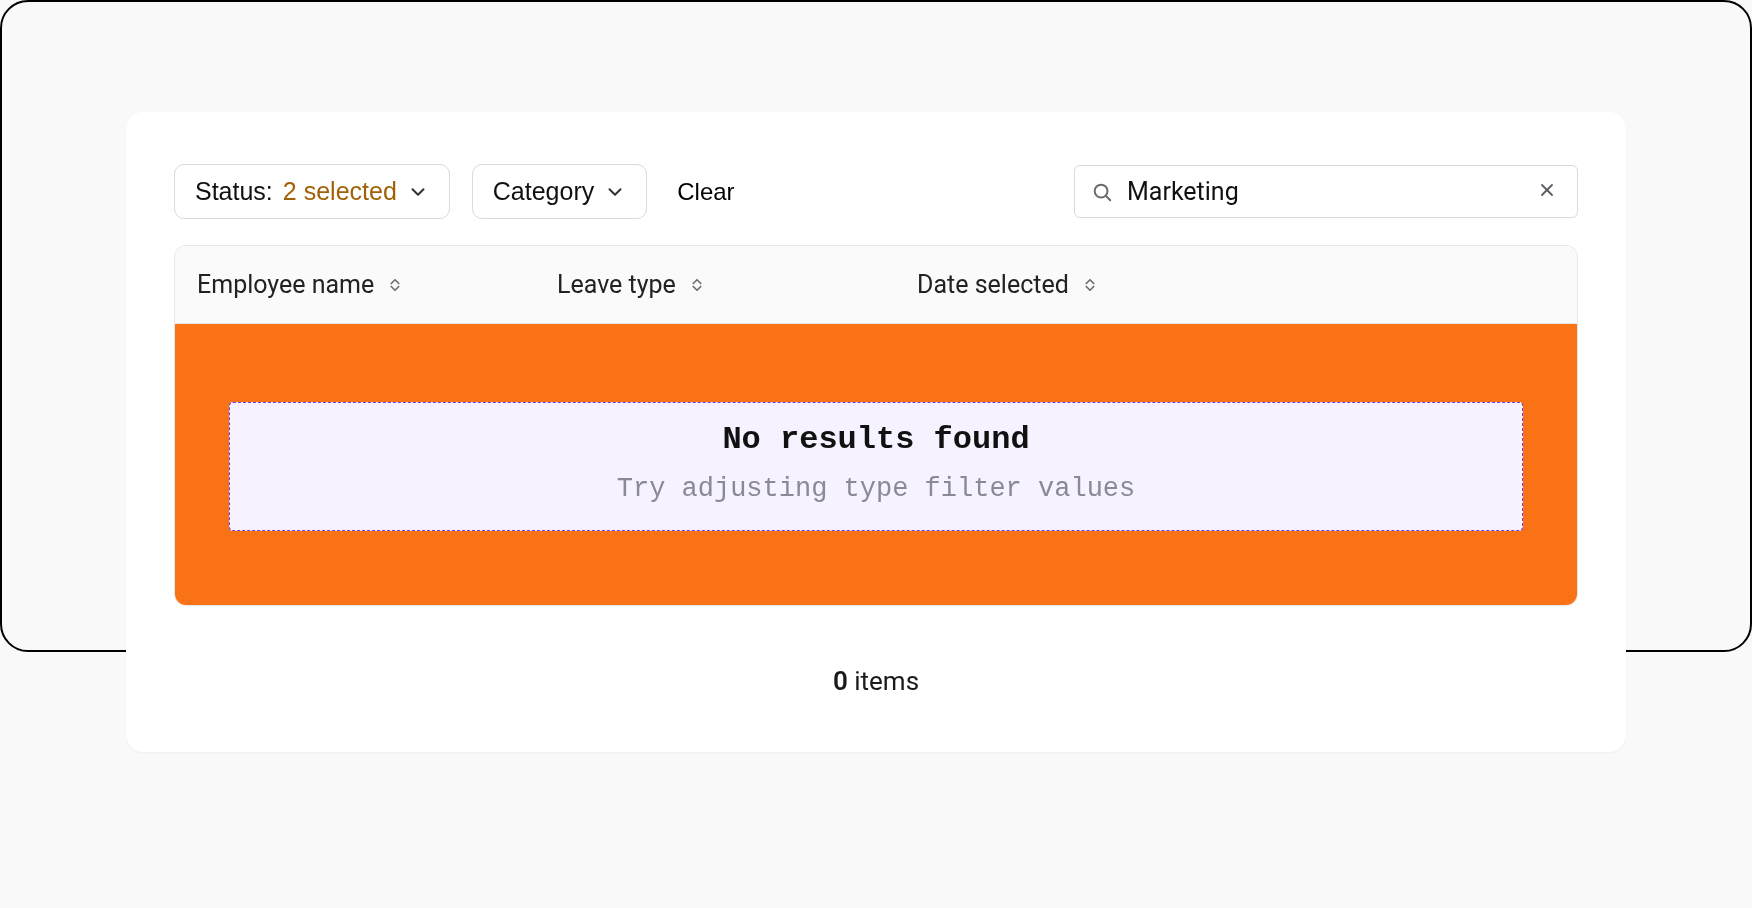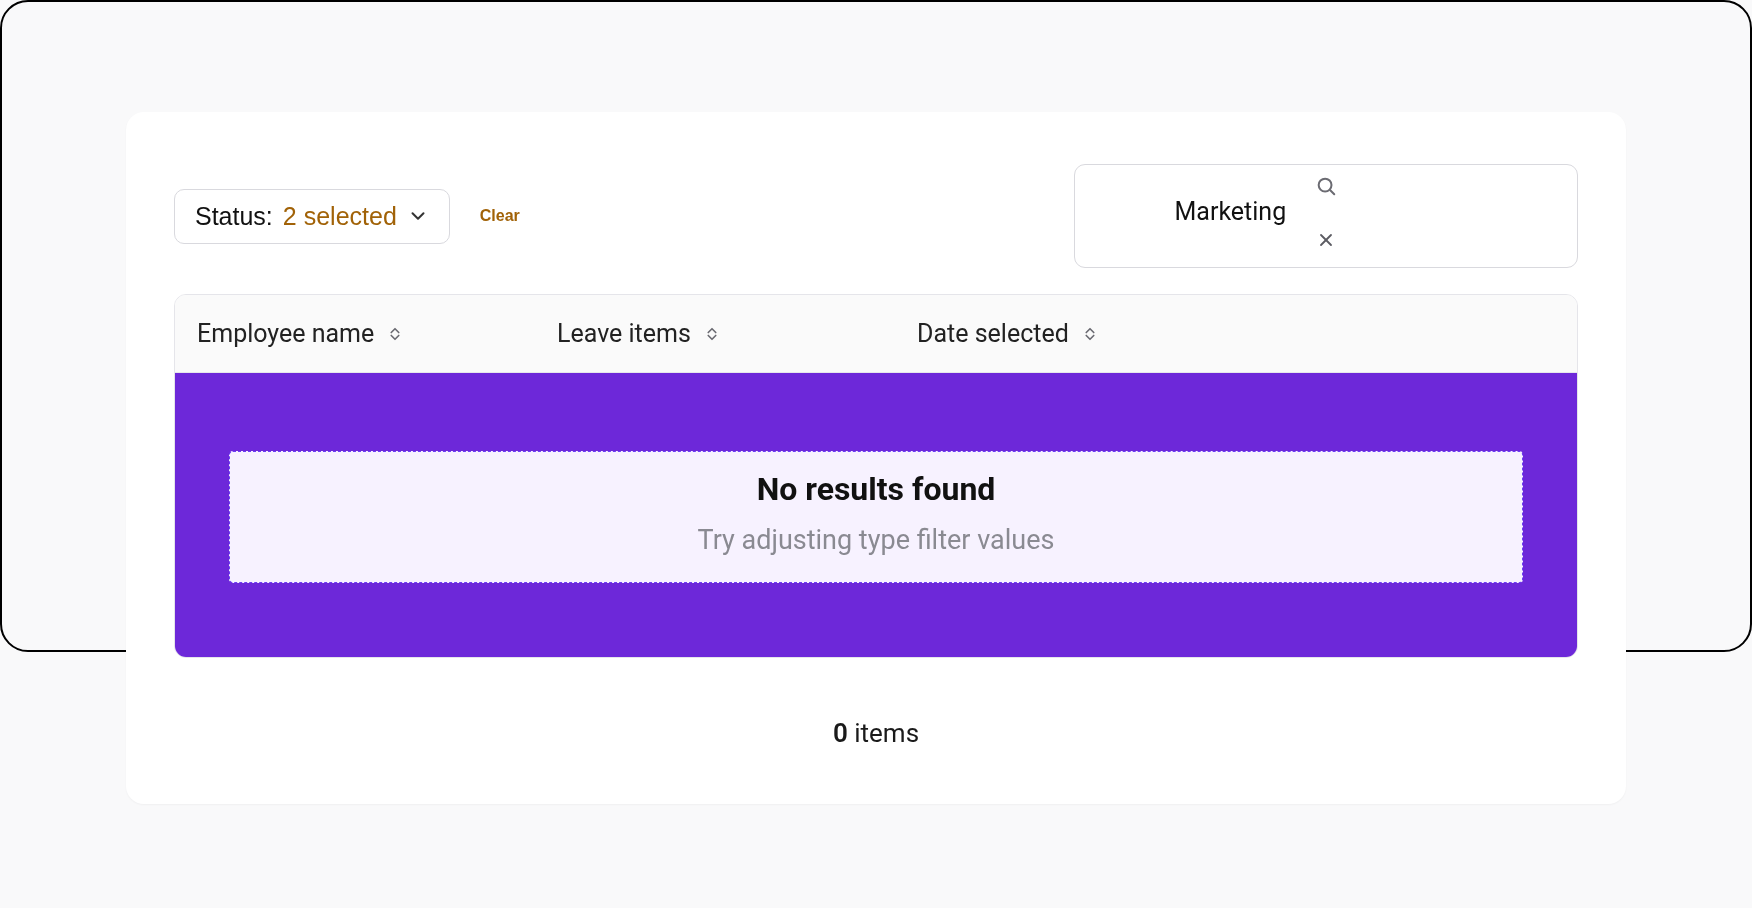--- a/index.html
+++ b/index.html
@@ -47,36 +47,35 @@
     font-size: 25px;
     color: #111;
     cursor: pointer;
     font-weight: 450;
   }
   .filter-btn .selected { color: #a16207; }
   .chevron { display: inline-flex; width: 22px; height: 22px; }
   .clear-btn {
     background: none;
     border: none;
-    font-size: 16px;
-    color: #a16207;
+    font-size: 24px;
+    color: #000000;
     cursor: pointer;
     padding: 12px 8px;
-    font-weight: 700;
+    font-weight: 400;
   }
   .spacer { flex: 1; }
   .search-wrap {
     display: flex;
     align-items: center;
     border: 1.5px solid #d9d9de;
-    border-radius: 11px;
+    border-radius: 6px;
     padding: 10px 16px;
     width: 504px;
     background: #fff;
-    flex-direction: column;
   }
   .search-wrap .icon { display: inline-flex; color: #6b6b72; flex-shrink: 0; }
   .search-wrap input {
     border: none;
     outline: none;
     font-size: 25px;
     flex: 1;
     margin-left: 14px;
     color: #111;
     font-family: inherit;
@@ -111,21 +110,22 @@
     cursor: pointer;
     font-weight: 450;
   }
   .th:nth-child(1){ width: 360px; }
   .th:nth-child(2){ width: 360px; }
   .th:nth-child(3){ width: 240px; }
   .th:nth-child(4){ flex: 1; }
   .sort-icon { display: inline-flex; color: #6b6b72; }
   .empty-area {
     padding: 78px 54px 74px 54px;
-    background: #6d28d9;
+    background: #f97316;
+    font-family: Liberation Mono, monospace;
   }
   .empty-slot {
     border: 1.5px dashed #6d3df5;
     background: #f7f2ff;
     border-radius: 4px;
     text-align: center;
     padding: 18px 20px 26px 20px;
   }
   .empty-slot h2 {
     font-size: 32px;
@@ -156,20 +156,28 @@
       <button class="filter-btn">
         <span>Status:</span>
         <span class="selected">2 selected</span>
         <span class="chevron">
           <svg width="22" height="22" viewBox="0 0 24 24" fill="none" stroke="#333" stroke-width="2.2" stroke-linecap="round" stroke-linejoin="round">
               <polyline points="6 9 12 15 18 9"></polyline>
             </svg>
         </span>
       </button>
 
+      <button class="filter-btn">
+        <span>Category</span>
+        <span class="chevron">
+          <svg width="22" height="22" viewBox="0 0 24 24" fill="none" stroke="#333" stroke-width="2.2" stroke-linecap="round" stroke-linejoin="round">
+              <polyline points="6 9 12 15 18 9"></polyline>
+            </svg>
+        </span>
+      </button>
 
       <button class="clear-btn">Clear</button>
 
       <div class="spacer"></div>
 
       <div class="search-wrap">
         <span class="icon">
           <svg width="22" height="22" viewBox="0 0 24 24" fill="none" stroke="#6b6b72" stroke-width="2.2" stroke-linecap="round" stroke-linejoin="round">
               <circle cx="11" cy="11" r="7"></circle>
               <line x1="21" y1="21" x2="16.65" y2="16.65"></line>
@@ -192,21 +200,21 @@
         <div class="th">
           <span>Employee name</span>
           <span class="sort-icon">
             <svg width="18" height="18" viewBox="0 0 24 24" fill="none" stroke="#6b6b72" stroke-width="2.2" stroke-linecap="round" stroke-linejoin="round">
                 <polyline points="7 10 12 5 17 10"></polyline>
                 <polyline points="7 14 12 19 17 14"></polyline>
               </svg>
           </span>
         </div>
         <div class="th">
-          <span>Leave items</span>
+          <span>Leave type</span>
           <span class="sort-icon">
             <svg width="18" height="18" viewBox="0 0 24 24" fill="none" stroke="#6b6b72" stroke-width="2.2" stroke-linecap="round" stroke-linejoin="round">
                 <polyline points="7 10 12 5 17 10"></polyline>
                 <polyline points="7 14 12 19 17 14"></polyline>
               </svg>
           </span>
         </div>
         <div class="th">
           <span>Date selected</span>
           <span class="sort-icon">

